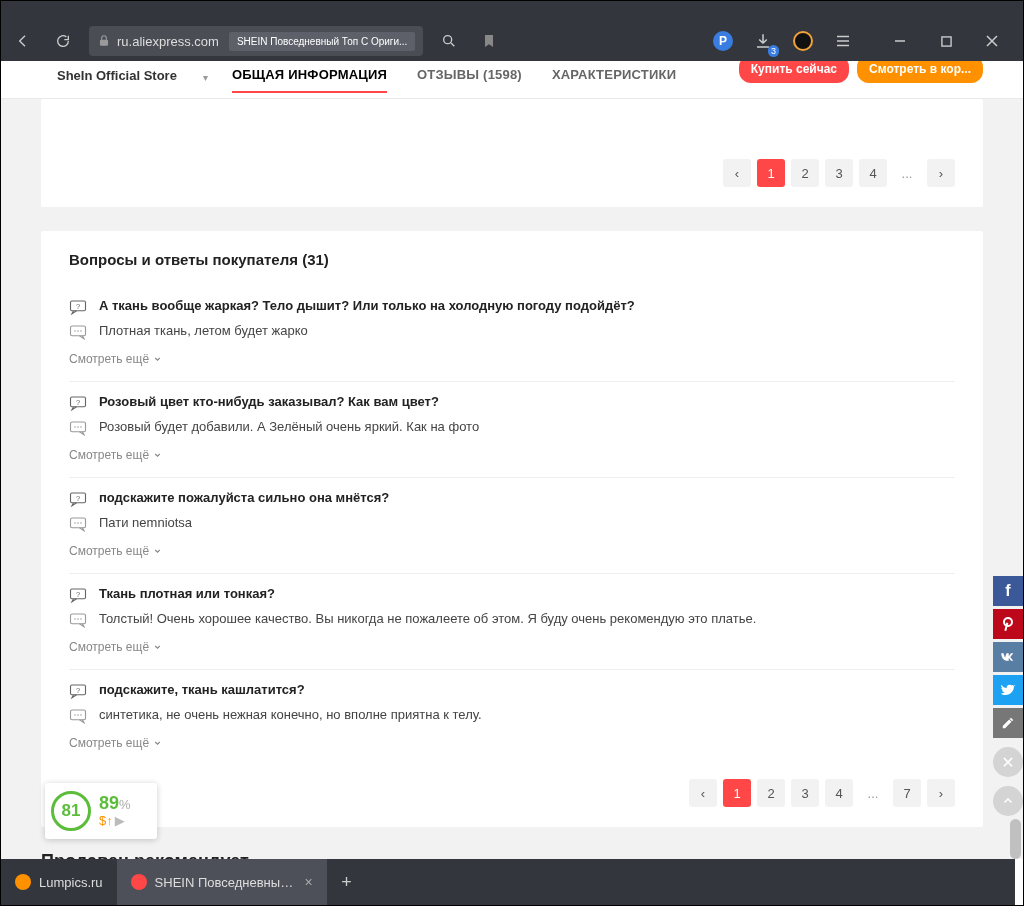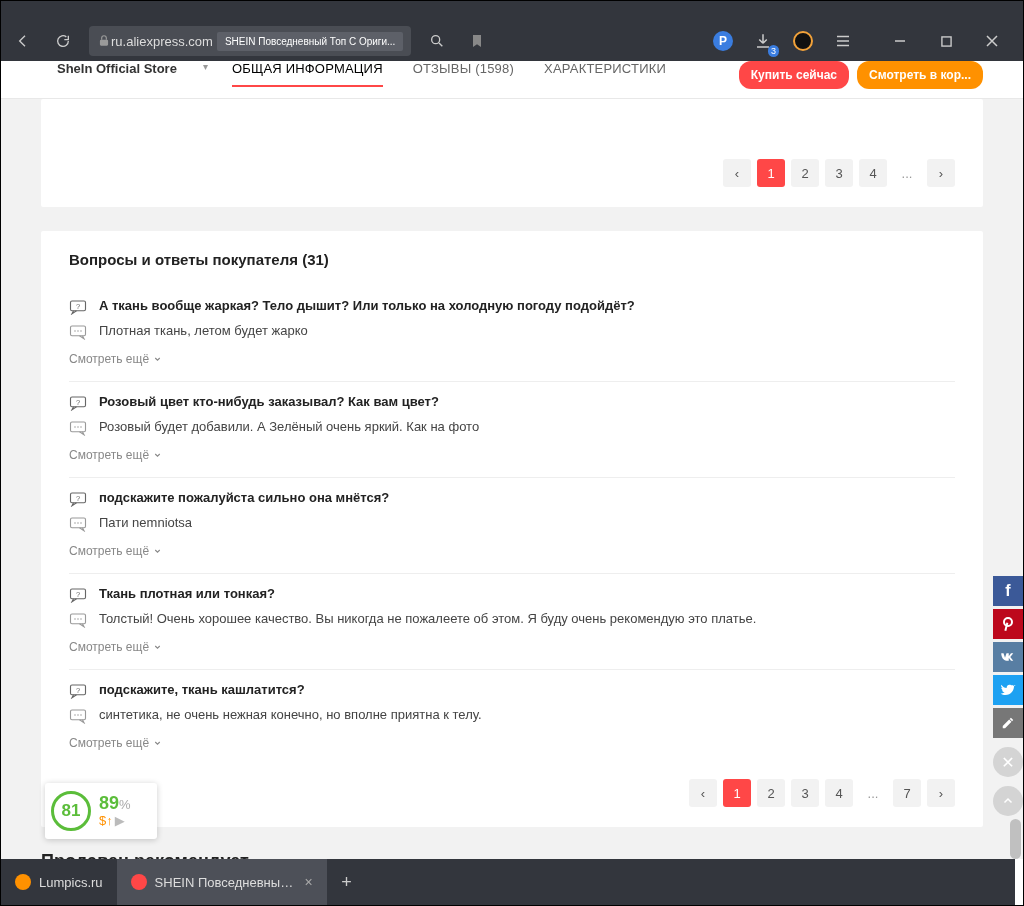--- a/index.html
+++ b/index.html
@@ -1,37 +1,37 @@
 <!DOCTYPE html>
 <html><head>
 <meta charset="utf-8">
 <style>
 *{box-sizing:border-box;margin:0;padding:0;font-family:Arial,Helvetica,sans-serif}
 body{background:#fff;width:1024px;height:906px;overflow:hidden;position:relative;border:1px solid #000}
 .titlebar{height:20px;background:#33363d}
 .toolbar{height:40px;background:#33363d;display:flex;align-items:center;padding:0 8px;gap:12px}
 .tb-btn{width:28px;height:28px;display:flex;align-items:center;justify-content:center;color:#ccc;cursor:pointer}
 .tb-btn svg{width:16px;height:16px}
-.addr{flex:0 0 auto;display:flex;align-items:center;background:#4a4d54;border-radius:4px;height:30px;padding:0 8px;color:#ddd;font-size:13px;}
+.addr{flex:0 0 auto;display:flex;align-items:center;background:#4a4d54;border-radius:4px;height:30px;padding:0 8px;color:#ddd;font-size:13px;gap:6px}
 .addr .lock{width:14px;height:14px}
 .addr-host{color:#ddd}
 .addr-title{background:#5d6068;color:#fff;padding:4px 8px;border-radius:2px;margin-left:4px;font-size:10px}
 .tb-spacer{flex:1}
 .tb-icon{width:28px;height:28px;display:flex;align-items:center;justify-content:center;position:relative;cursor:pointer}
 .badge{position:absolute;bottom:-2px;right:-2px;background:#3a7de0;color:#fff;font-size:9px;border-radius:7px;padding:0 3px;line-height:12px}
 .p-icon{width:20px;height:20px;border-radius:50%;background:#3a7de0;color:#fff;font-weight:bold;font-size:12px;display:flex;align-items:center;justify-content:center}
 .o-icon{width:20px;height:20px;border-radius:50%;background:#111;border:2px solid #f2a23a;display:flex;align-items:center;justify-content:center}
 .win-controls{display:flex;margin-left:8px}
 .win-btn{width:46px;height:40px;display:flex;align-items:center;justify-content:center;color:#ccc;cursor:pointer}
 .content{position:absolute;top:60px;bottom:46px;left:0;right:0;background:#f2f2f2;overflow:hidden}
-.sticky{height:38px;background:#fff;display:flex;align-items:flex-start;padding:0 40px 15px 56px;border-bottom:1px solid #e8e8e8;font-size:13px}
+.sticky{height:38px;background:#fff;display:flex;align-items:flex-end;padding:0 40px 15px 56px;border-bottom:1px solid #e8e8e8;font-size:13px}
 .store{font-weight:600;color:#333}
 .store-drop{margin-left:26px;color:#999;font-size:10px}
 .tabs{display:flex;gap:30px;margin-left:24px}
-.tab{color:#666;font-weight:400;letter-spacing:.2px;cursor:pointer}
+.tab{color:#666;font-weight:700;letter-spacing:.2px;cursor:pointer}
 .tab.active{color:#000;border-bottom:2px solid #ff4747;padding-bottom:9px;margin-bottom:-10px}
 .actions{margin-left:auto;display:flex;gap:8px}
 .btn{padding:7px 12px;border-radius:12px;font-size:12px;font-weight:600;color:#fff;cursor:pointer}
 .btn-buy{background:#ff4747}
 .btn-cart{background:#ff9100}
 .page-body{position:absolute;top:38px;bottom:0;left:0;right:0;overflow:auto;padding:0 40px}
 .card{background:#fff;border-radius:2px;margin:0 0 24px 0;padding:20px 28px}
 .card.top{padding-top:60px}
 .pagination{display:flex;justify-content:flex-end;gap:6px;align-items:center}
 .pg{width:28px;height:28px;border-radius:3px;background:#f2f2f2;display:flex;align-items:center;justify-content:center;font-size:13px;color:#555;cursor:pointer}

